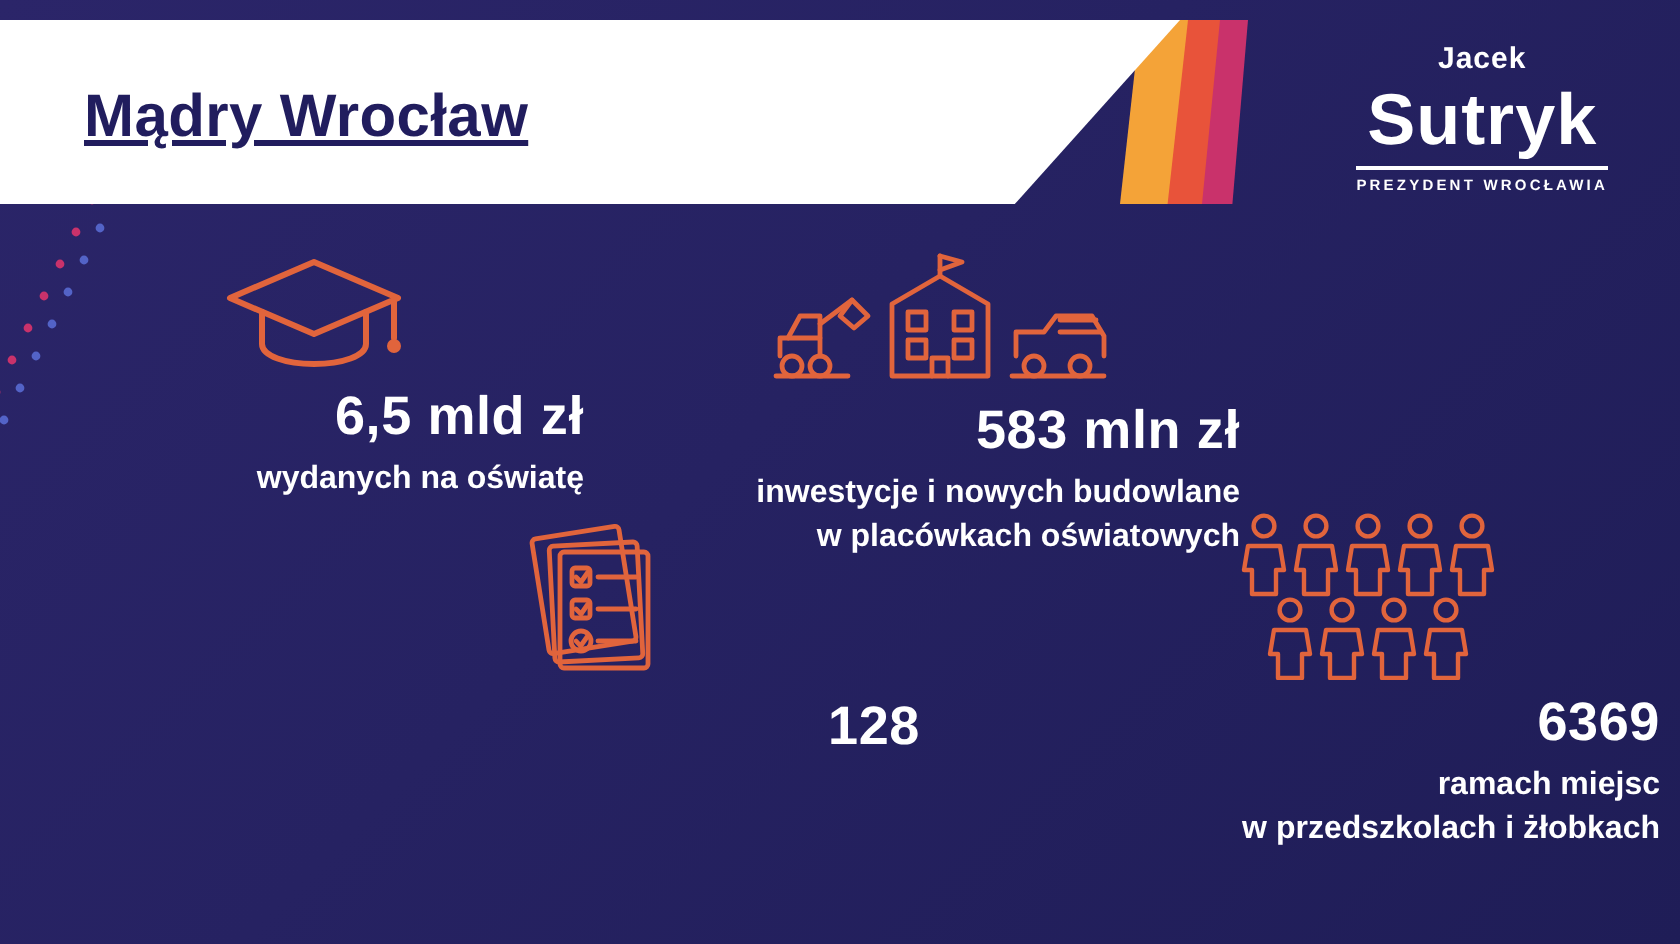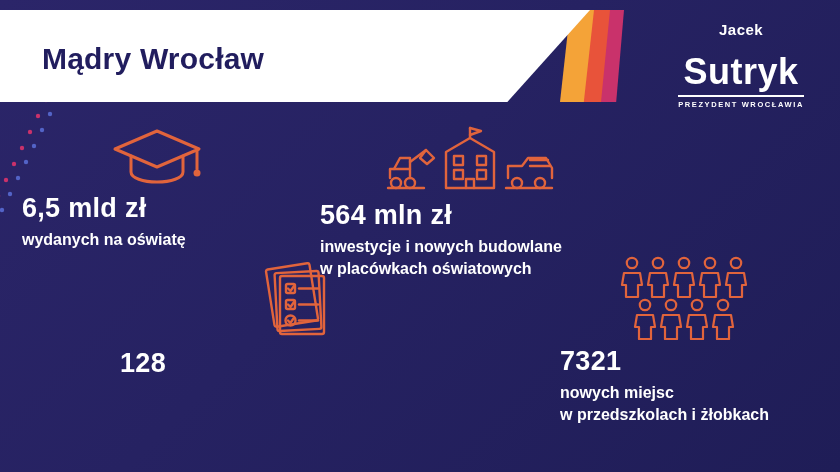--- a/index.html
+++ b/index.html
@@ -44,20 +44,21 @@
   .stripe-c { left: 598px; width: 26px; background: #c9326b; clip-path: polygon(30% 0, 100% 0, 70% 100%, 0 100%); }
 
   .header-title {
     position: absolute;
     left: 42px; top: 42px;
     font-size: 30px;
     font-weight: bold;
     color: #211d5e;
     letter-spacing: 0.2px;
     z-index: 4;
+    text-decoration: underline;
   }
 
   
   .logo-block {
     position: absolute;
     right: 36px; top: 22px;
     text-align: center;
     z-index: 4;
     color: #ffffff;
   }
@@ -65,37 +66,37 @@
     font-size: 15px;
     font-weight: bold;
     letter-spacing: 0.5px;
     line-height: 1;
   }
   .logo-last {
     font-size: 36px;
     font-weight: bold;
     letter-spacing: 0.5px;
     line-height: 1.05;
-    margin-top: 16px;
+    margin-top: 4px;
   }
   .logo-rule {
     height: 2px;
     background: #ffffff;
     margin: 4px 0 3px 0;
   }
   .logo-sub {
     font-size: 7.5px;
     letter-spacing: 1.6px;
     font-weight: bold;
   }
 
   
   .stat {
     position: absolute;
-    text-align: left;
+    text-align: right;
     color: #ffffff;
   }
   .stat .icon-wrap { display: flex; justify-content: center; align-items: flex-end; }
   .stat .value {
     font-size: 27px;
     font-weight: bold;
     letter-spacing: 0.3px;
     margin-top: 6px;
     white-space: nowrap;
   }
@@ -196,21 +197,21 @@
         <path d="M46 28 L54 36 L47 42 L40 36 Z"></path>
 
         <path d="M126 66 L172 66"></path>
         <circle cx="137" cy="61" r="5"></circle>
         <circle cx="160" cy="61" r="5"></circle>
         <path d="M128 56 L128 44 L142 44 L148 36 L166 36 L172 46 L172 56"></path>
         <path d="M150 38 L168 38"></path>
         <path d="M150 44 L170 44"></path>
       </svg>
     </div>
-    <div class="value">564 mln zł</div>
+    <div class="value">583 mln zł</div>
     <div class="caption">inwestycje i nowych budowlane
 w placówkach oświatowych</div>
   </div>
 
   <div class="stat" id="stat-grants">
     <div class="icon-wrap">
       <svg width="100" height="80" viewBox="0 0 100 80" fill="none" stroke="#e1643c" stroke-width="2.4" stroke-linecap="round" stroke-linejoin="round">
         <rect x="30" y="4" width="44" height="58" rx="2" transform="rotate(-9 52 33)"></rect>
         <rect x="36" y="10" width="44" height="58" rx="2" transform="rotate(-3 58 39)"></rect>
         <rect x="40" y="14" width="44" height="58" rx="2"></rect>
@@ -240,18 +241,18 @@
         <use href="#prow" x="26" y="0"></use>
         <use href="#prow" x="52" y="0"></use>
         <use href="#prow" x="78" y="0"></use>
         <use href="#prow" x="104" y="0"></use>
         <use href="#prow" x="13" y="42"></use>
         <use href="#prow" x="39" y="42"></use>
         <use href="#prow" x="65" y="42"></use>
         <use href="#prow" x="91" y="42"></use>
       </svg>
     </div>
-    <div class="value">7321</div>
-    <div class="caption">nowych miejsc
+    <div class="value">6369</div>
+    <div class="caption">ramach miejsc
 w przedszkolach i żłobkach</div>
   </div>
 
 </div>
 
 </body></html>

